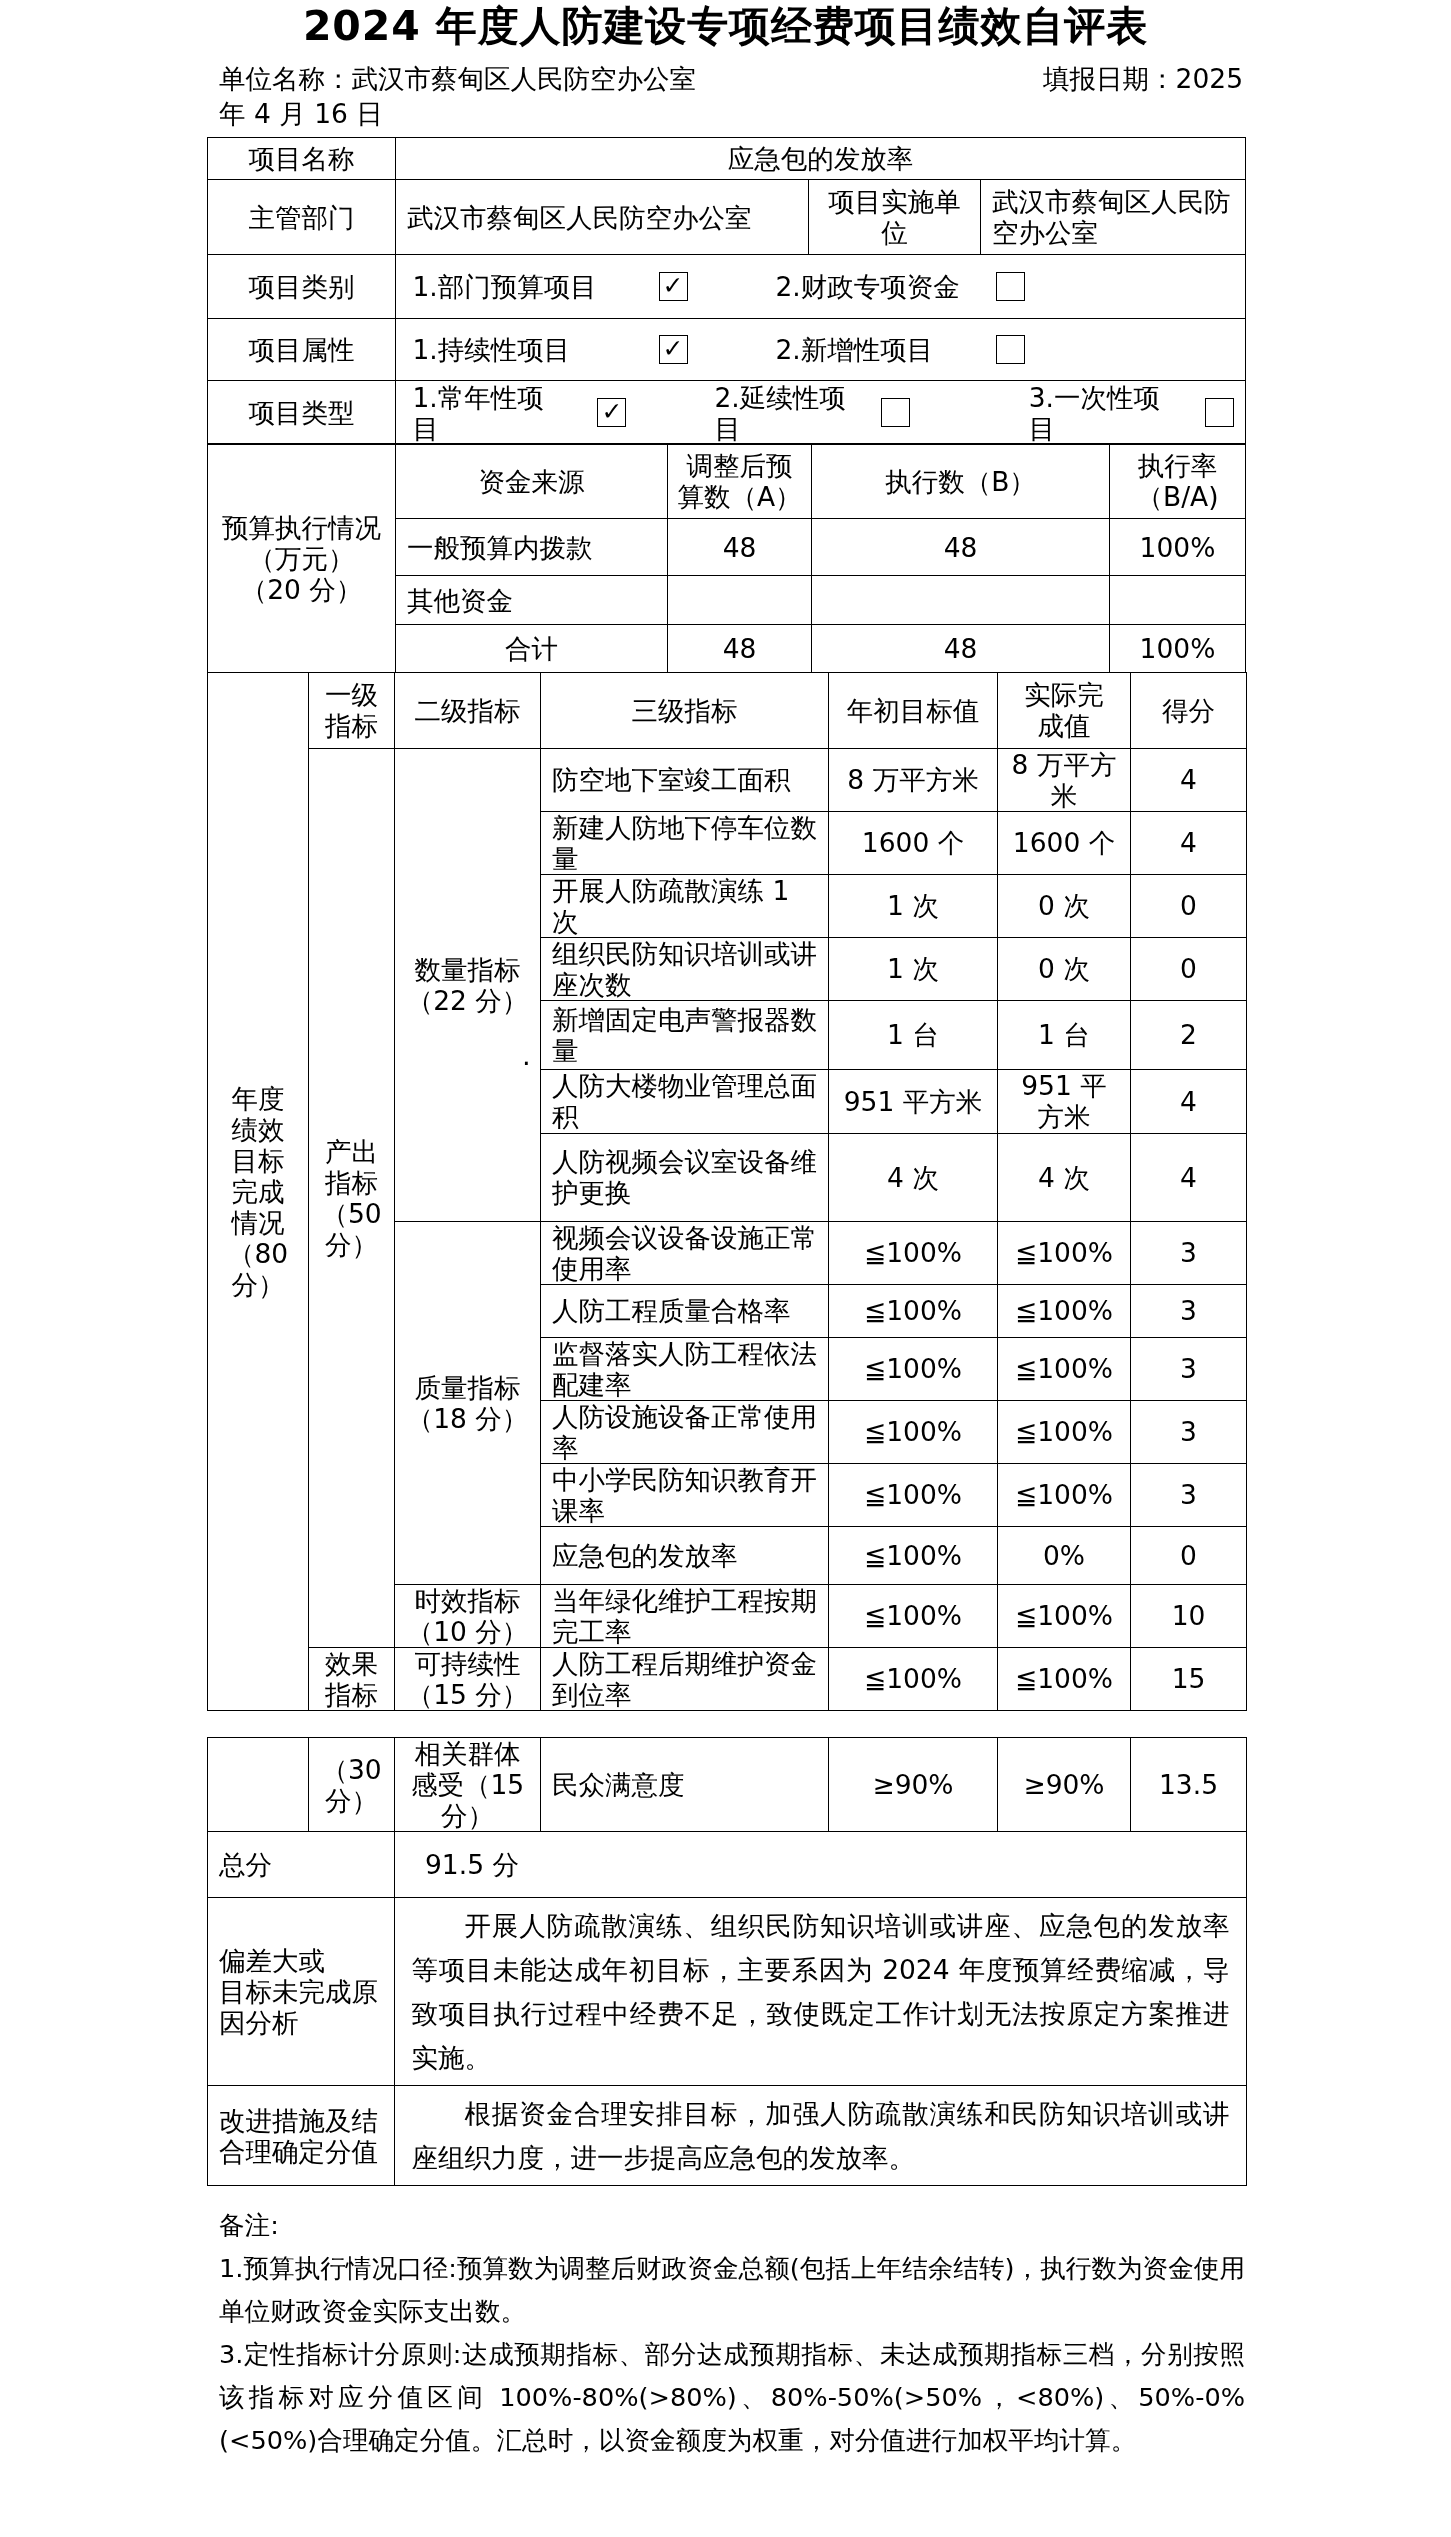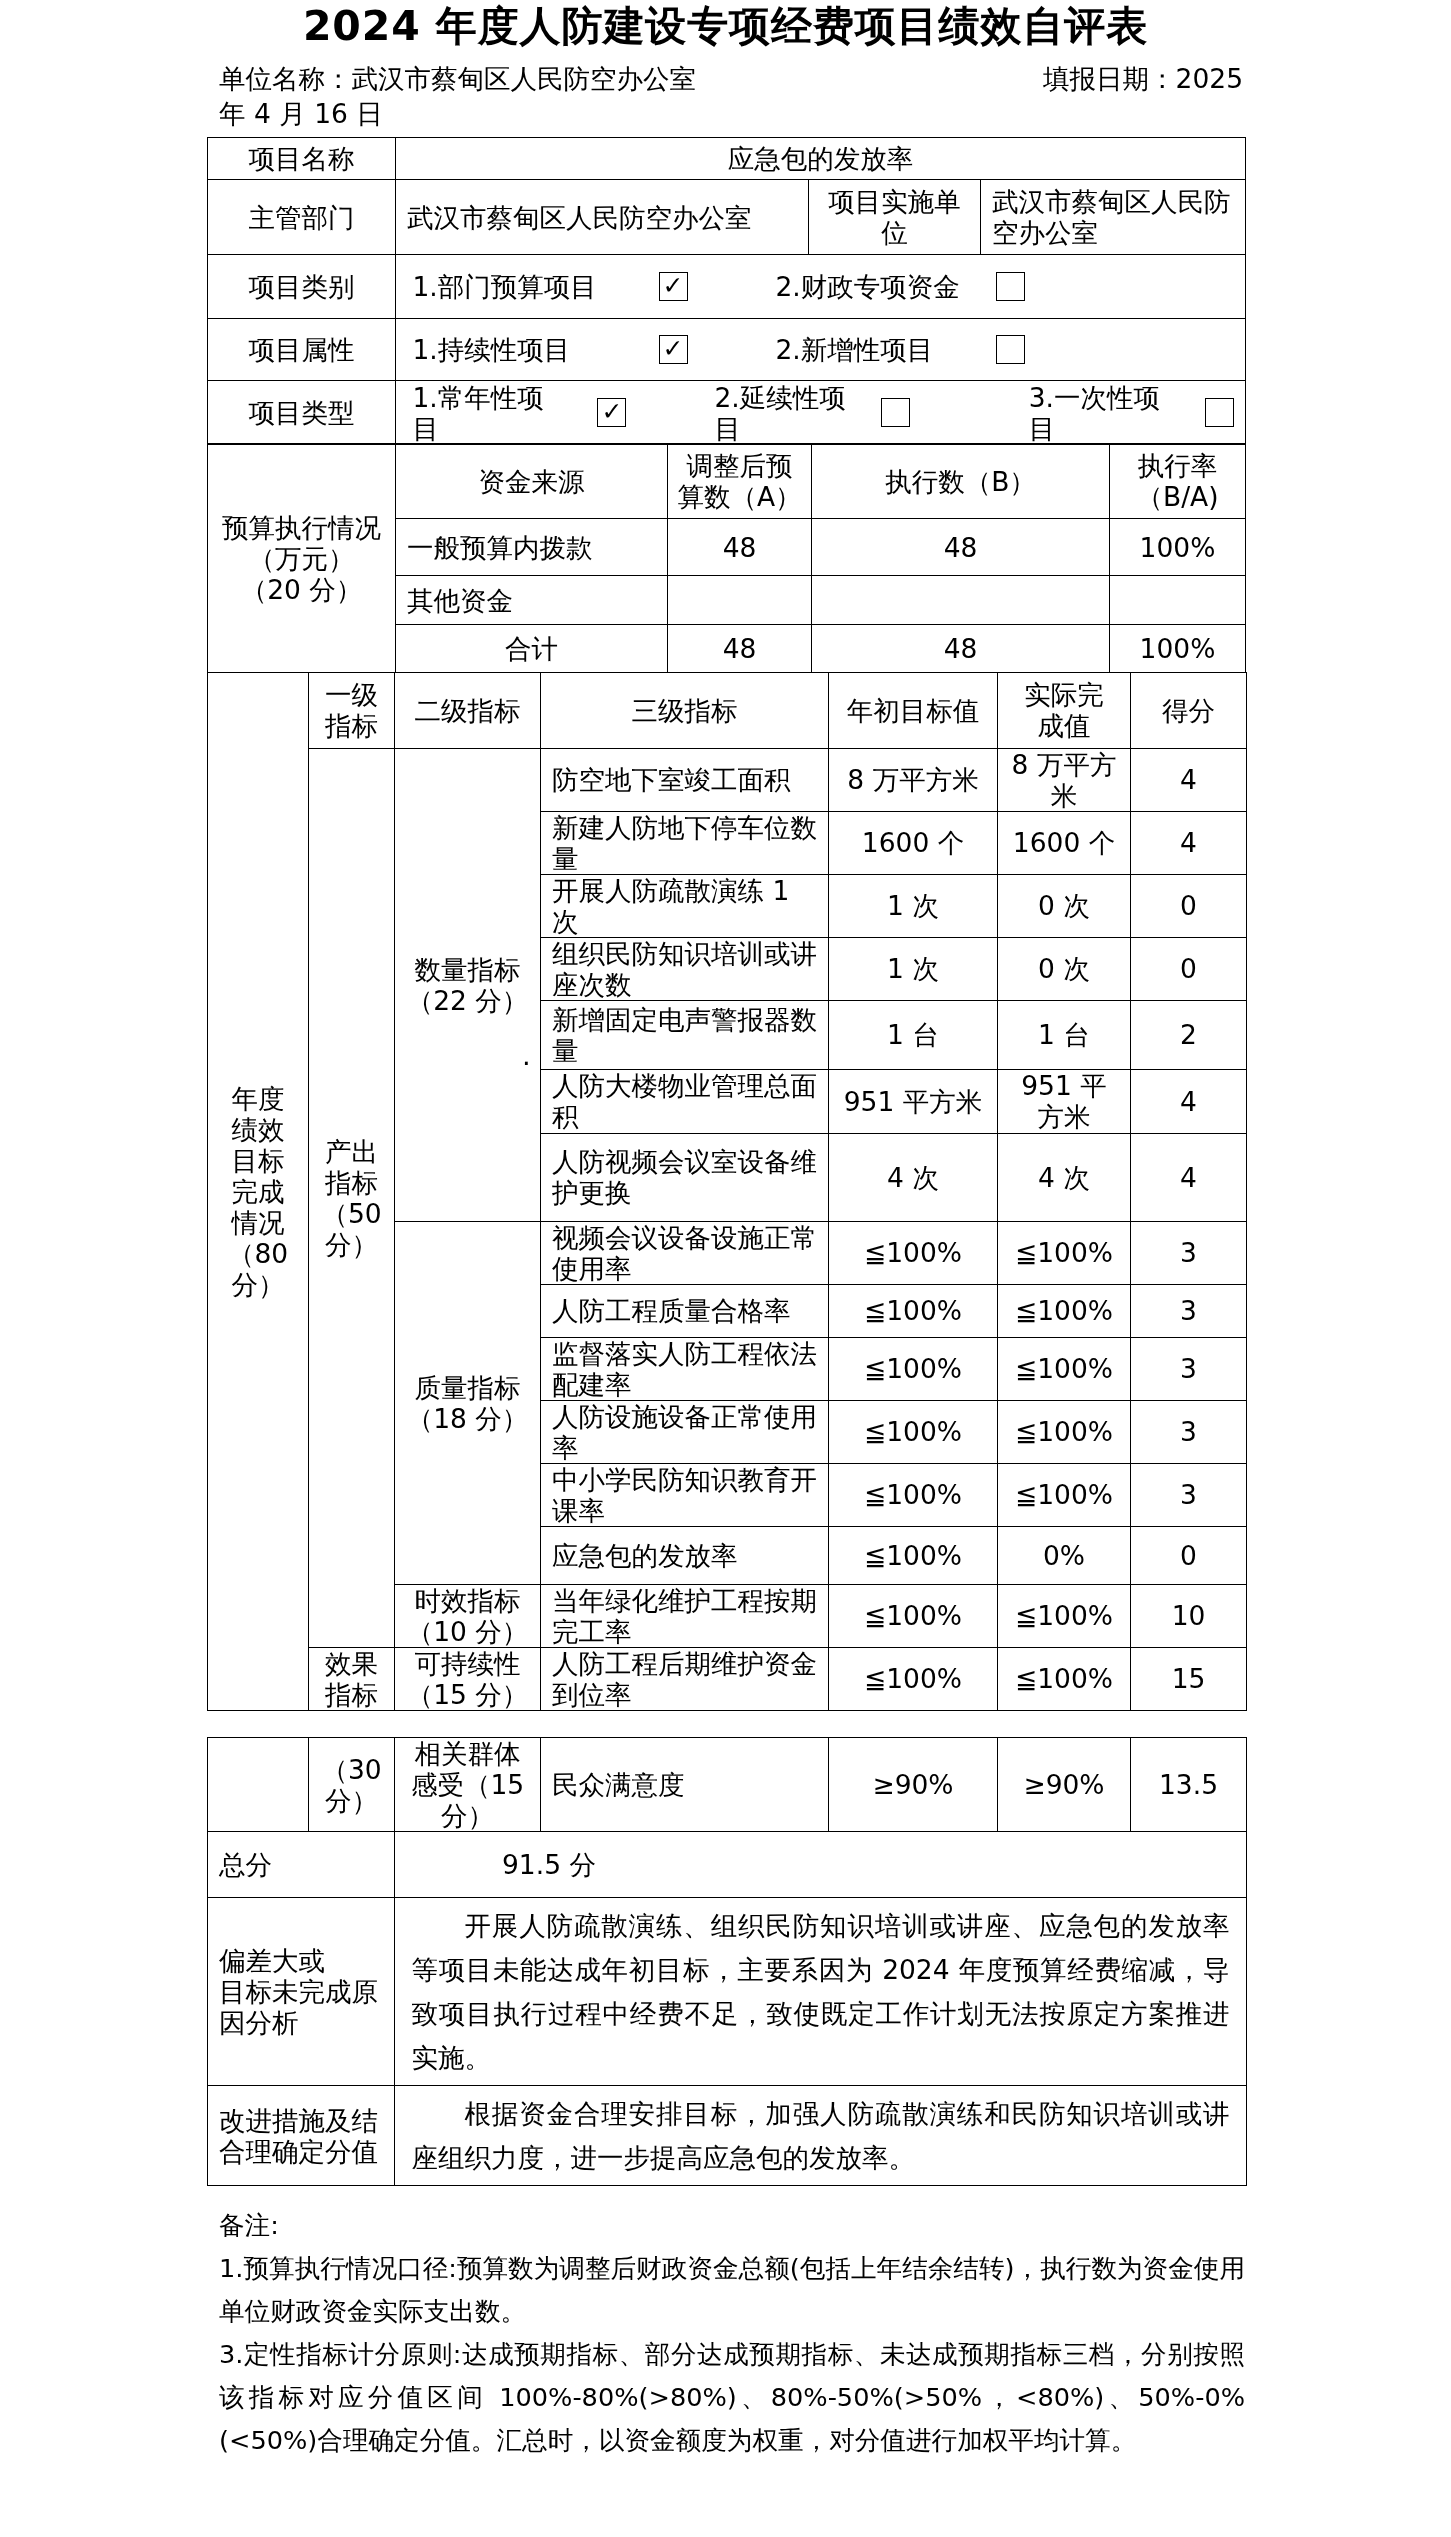--- a/index.html
+++ b/index.html
@@ -45,21 +45,21 @@
     width:29px;height:29px;border:1.8px solid #000;
     text-align:center;line-height:25px;font-size:25px;
     flex:0 0 auto;
   }
   .gap{height:26.5px;}
   .summary{margin-top:0;}
   .para{
     text-align:justify;text-indent:53px;
     line-height:44px;padding:5.5px 16.5px;
   }
-  .total-val{padding-left:107px;}
+  .total-val{padding-left:30px;}
   .notes{width:1026px;margin:18.3px 0 0 219px;font-size:25.6px;line-height:43px;}
   .notes p{margin:0;text-align:justify;}
   .stray-dot{position:absolute;left:522px;top:1039px;font-size:27.4px;}
 </style>
 </head>
 <body>
 
 <div class="page">
 
   <div class="doc-title">2024 年度人防建设专项经费项目绩效自评表</div>

